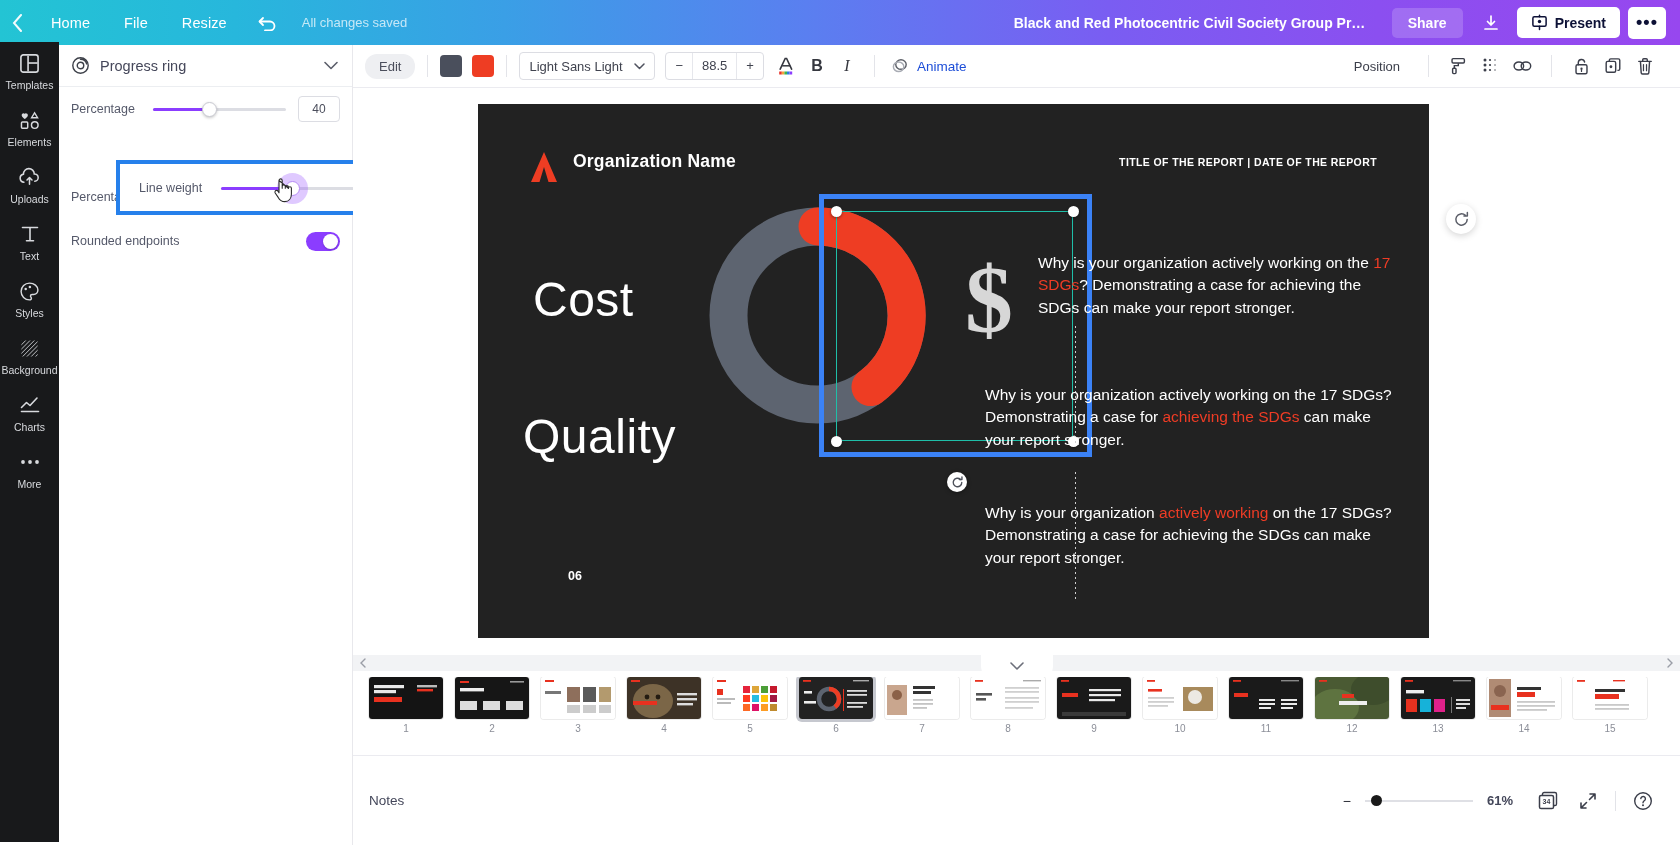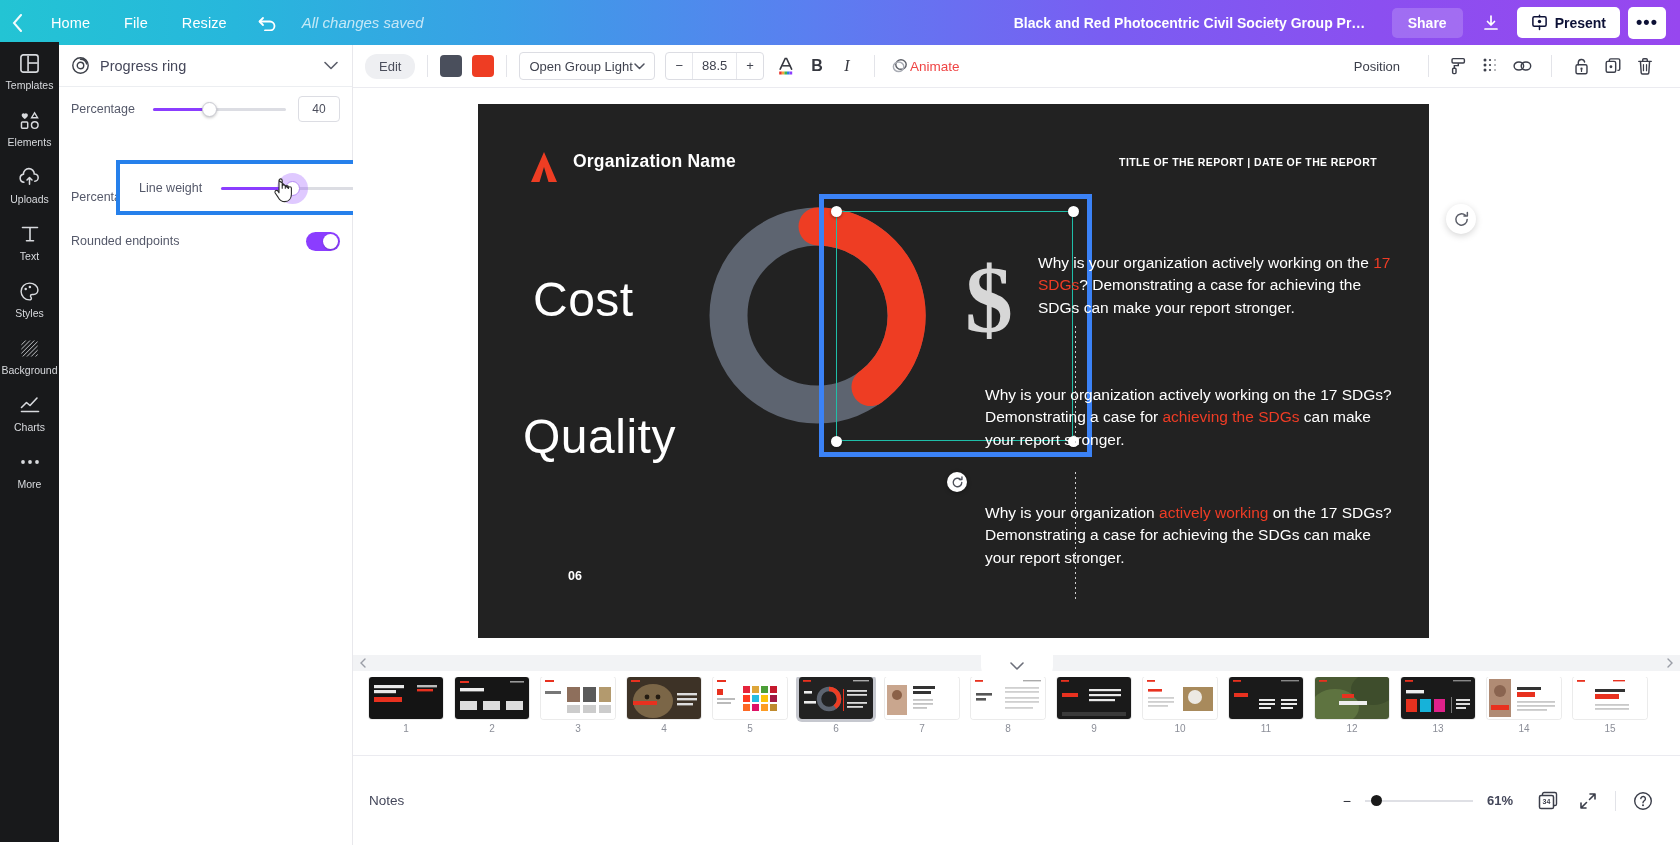--- a/index.html
+++ b/index.html
@@ -25,21 +25,21 @@
   .tb-item {
     font-size: 14.5px; font-weight: normal; color: #ffffff;
     padding: 0 17px; height: 45px; display: flex; align-items: center;
     cursor: pointer; letter-spacing: .1px;
   }
   .tb-undo {
     padding: 0 14px; height: 45px; display: flex; align-items: center;
     cursor: pointer;
   }
   .tb-saved {
-    font-size: 15px; font-style: italic; color: rgba(255,255,255,.72);
+    font-size: 13px; color: rgba(255,255,255,.72);
     margin-left: 10px; white-space: nowrap;
   }
   .tb-spacer { flex: 1; }
   .tb-title {
     font-size: 14px; font-weight: bold; color: #fff;
     max-width: 360px; overflow: hidden; text-overflow: ellipsis;
     white-space: nowrap; margin-right: 18px;
   }
   .tb-share {
     font-size: 14px; font-weight: bold; color: #fff;
@@ -167,22 +167,22 @@
     font-size: 13px; color: #40434f; margin-left: 10px;
   }
   .sizebox > div { padding: 0 9px; line-height: 26px; cursor: pointer; }
   .sizebox .val { border-left: 1px solid #e6e7ec; border-right: 1px solid #e6e7ec;
     min-width: 42px; text-align: center; cursor: text; }
   .tico {
     width: 30px; height: 30px; display: flex; align-items: center;
     justify-content: center; cursor: pointer; color: #35373f; font-size: 15px;
   }
   .animate {
-    display: flex; align-items: center; gap: 0; font-size: 13.5px;
-    color: #ef4444; cursor: pointer; margin-left: 4px;
+    display: flex; align-items: center; gap: 7px; font-size: 13.5px;
+    color: #1d4ed8; cursor: pointer; margin-left: 4px;
   }
   .t2-right { margin-left: auto; display: flex; align-items: center; gap: 2px; }
   .t2-pos { font-size: 13px; color: #3b3e4a; padding: 0 14px; cursor: pointer; }
 
   .slide {
     position: absolute; left: 125px; top: 16px; width: 951px; height: 534px;
     background: #222222; overflow: hidden;
   }
   .org-logo { position: absolute; left: 52px; top: 47px; width: 28px; height: 30px; }
   .org-name {
@@ -484,21 +484,21 @@
   </div>
 
   <div class="toolbar2">
     <div class="t2-edit">Edit</div>
     <div class="t2-sep"></div>
     <div class="sw" style="background:#4a4f5c"></div>
     <div style="width:10px"></div>
     <div class="sw" style="background:#ee3d23"></div>
     <div class="t2-sep"></div>
     <div class="fontsel">
-      <span>Open Group Light</span>
+      <span>Light Sans Light</span>
       <span>
         <svg width="11" height="7" viewBox="0 0 11 7">
             <path d="M1 1l4.5 4.5L10 1" stroke="#50535f" stroke-width="1.5" fill="none" stroke-linecap="round" stroke-linejoin="round"></path>
           </svg>
       </span>
     </div>
     <div class="sizebox">
       <div>−</div>
       <div class="val">88.5</div>
       <div>+</div>

